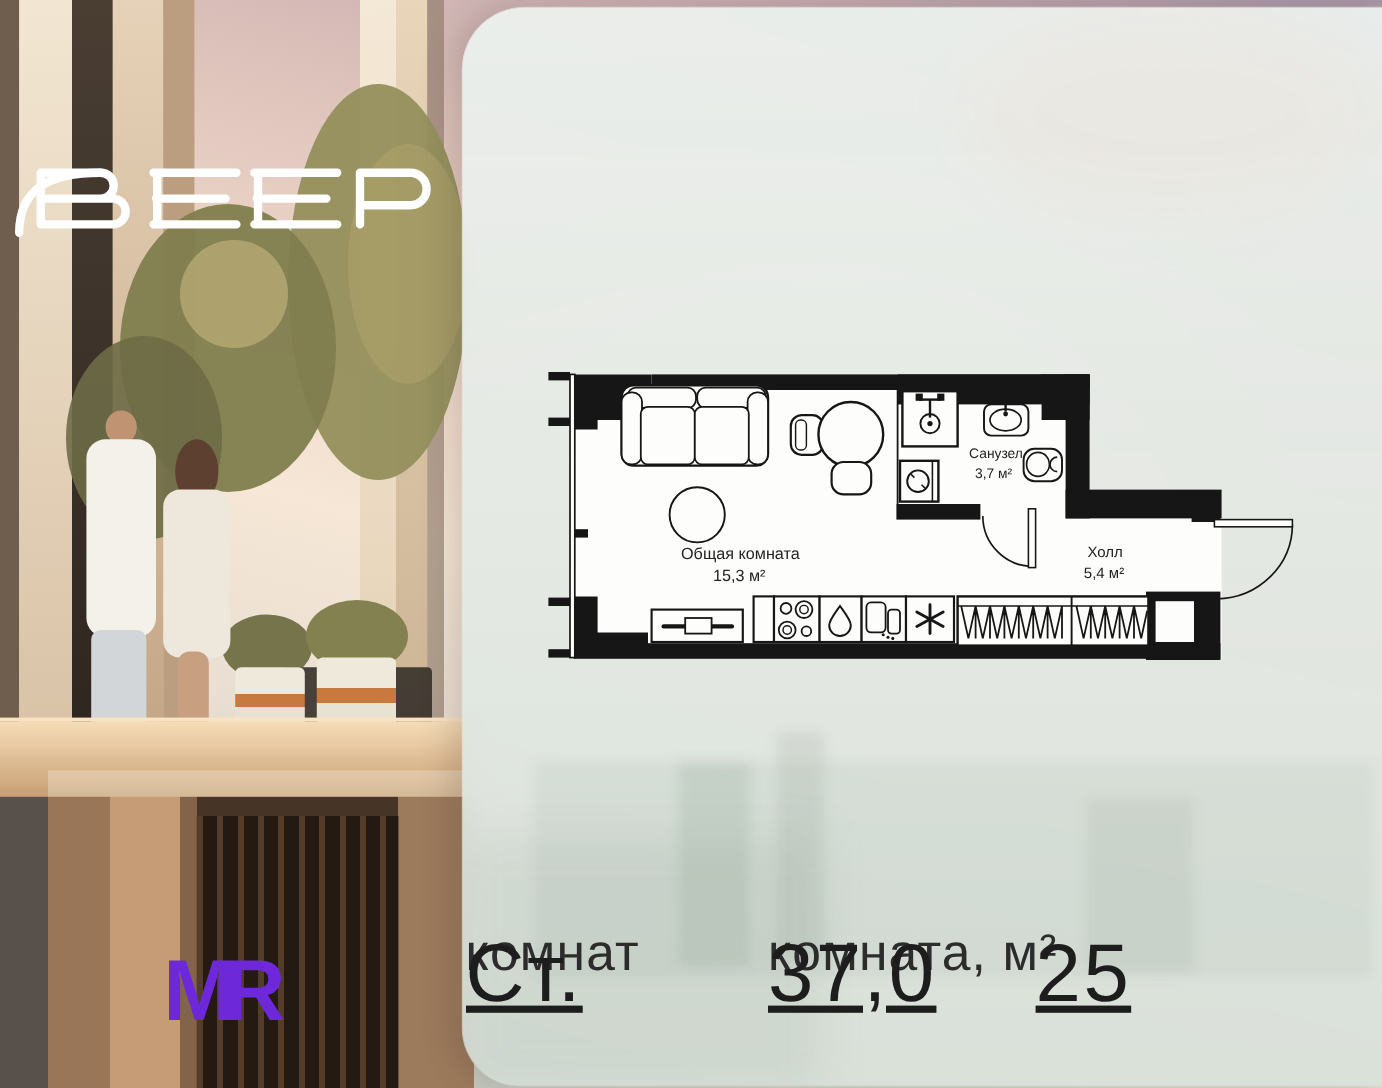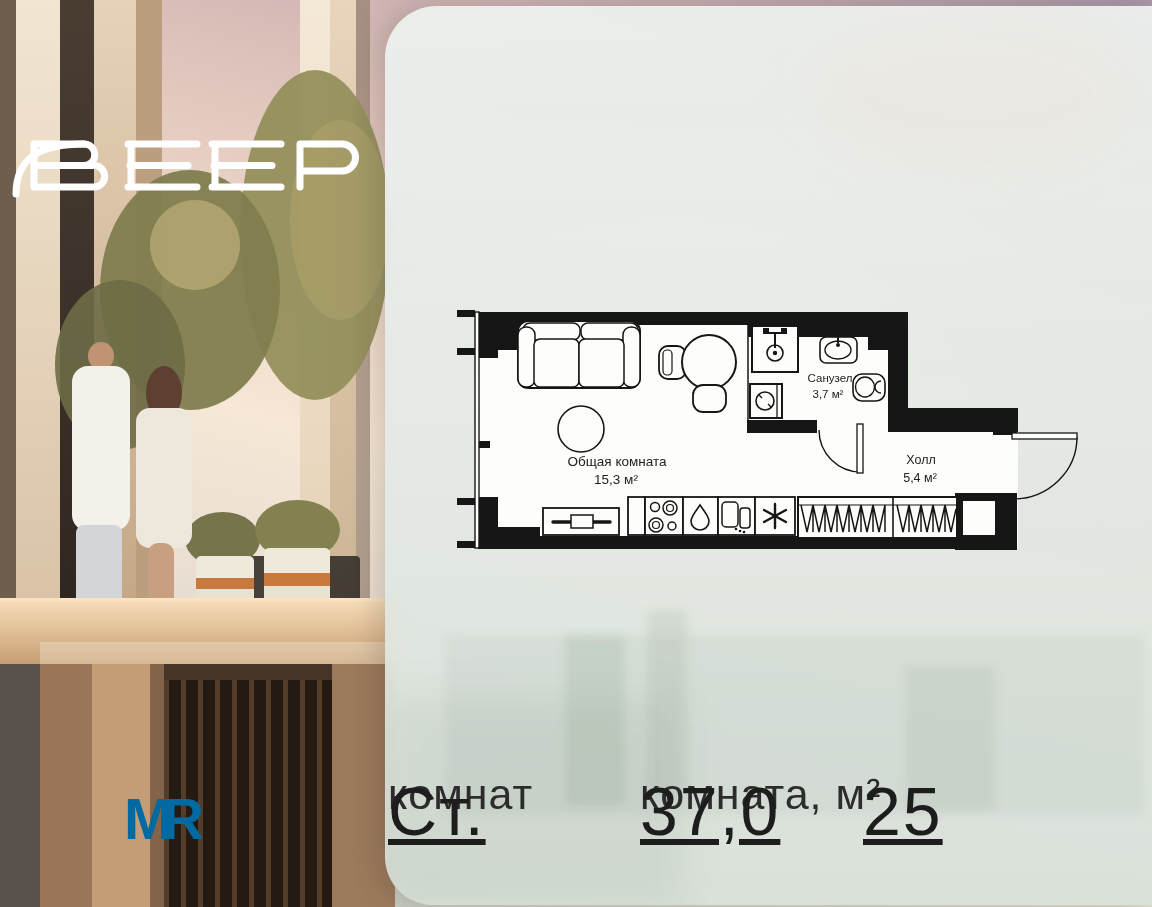--- a/index.html
+++ b/index.html
@@ -44,22 +44,22 @@
   .ledge{left:0;top:598px;width:395px;height:70px;background:linear-gradient(180deg,#f6ddb8,#c49a6f);border-top:3px solid #fae3c2;}
   .beam{left:40px;top:642px;width:355px;height:46px;background:linear-gradient(180deg,#e2c9a9,#c6a883);}
   .lowerwall{left:0;top:664px;width:395px;height:243px;
     background:linear-gradient(90deg,#57504b 0 40px,#9a7659 40px 92px,#c59c76 92px 150px,#83644b 150px 164px,#463527 164px 332px,#9c7a5c 332px 395px);}
   .window{left:164px;top:680px;width:168px;height:227px;background:#241a12;
     background-image:repeating-linear-gradient(90deg,rgba(141,104,72,.45) 0 5px,rgba(30,20,14,0) 5px 17px);}
 
   
   .veer{left:8px;top:128px;width:380px;height:80px;}
   .sr{left:0;top:0;opacity:0;font-size:2px;pointer-events:none;}
-  .mr{left:124px;top:790px;width:160px;height:100px;color:#0369a1;
-      font-size:58px;font-weight:bold;letter-spacing:-10px;line-height:1;}
+  .mr{left:136px;top:790px;width:160px;height:100px;color:#6d28d9;
+      font-size:72px;font-weight:bold;letter-spacing:-10px;line-height:1;}
 
   
   .panel{left:385px;top:6px;right:0;bottom:2px;border-radius:52px 0 0 48px;
     background:linear-gradient(180deg,rgba(236,241,238,.95),rgba(226,232,227,.94) 55%,rgba(217,225,218,.94));
     box-shadow:-10px 0 26px rgba(60,50,45,.18);overflow:hidden;
     -webkit-backdrop-filter:blur(7px);backdrop-filter:blur(7px);}
   .f{filter:blur(5px);}
   .f1{left:60px;bottom:90px;width:700px;height:180px;background:rgba(130,150,135,.10);}
   .f2{left:180px;bottom:100px;width:60px;height:170px;background:rgba(120,140,125,.16);}
   .f3{left:262px;bottom:110px;width:40px;height:185px;background:rgba(125,145,130,.14);}

